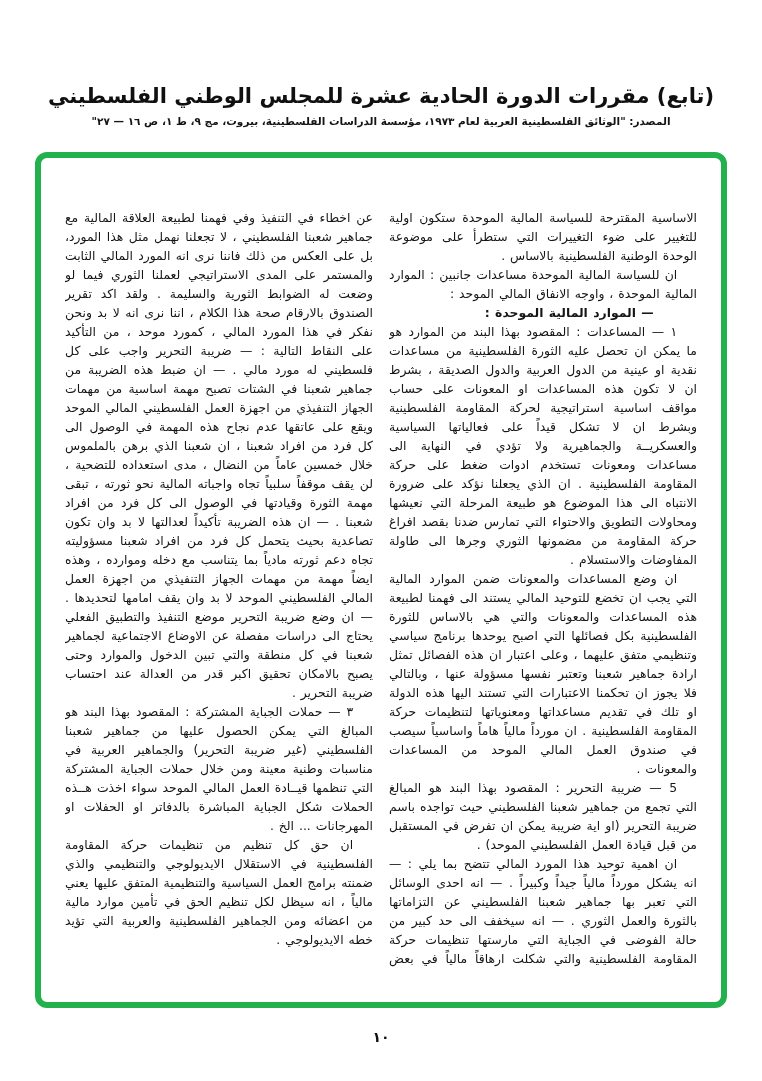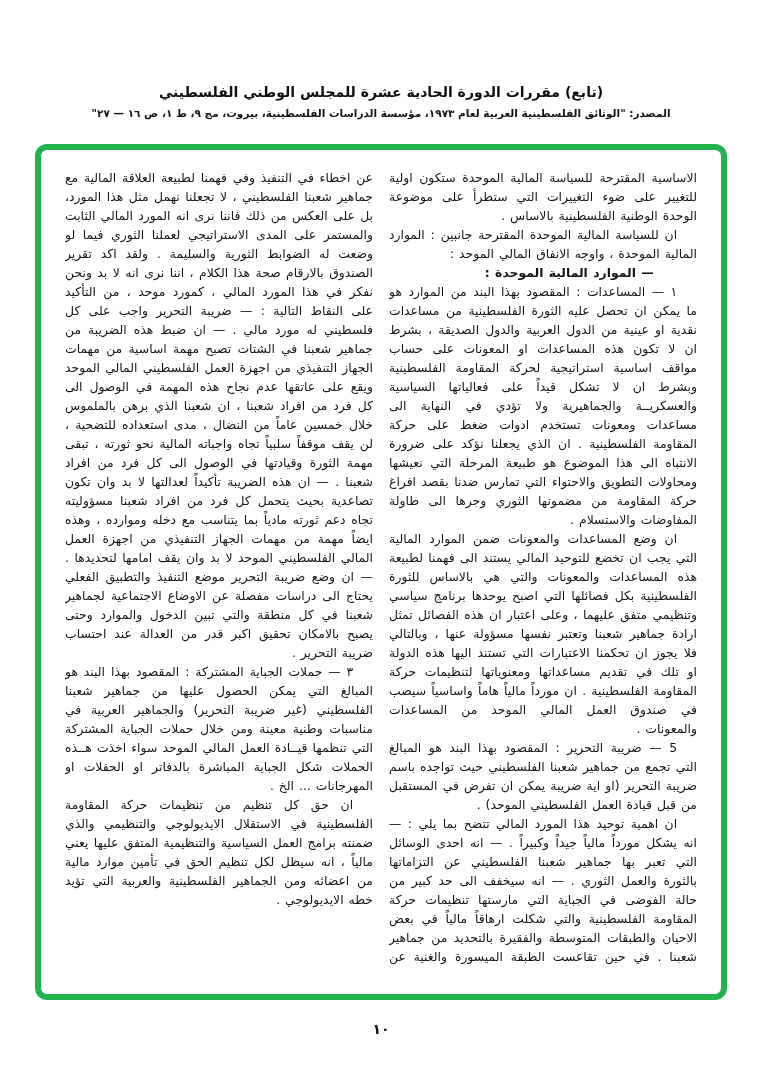--- a/index.html
+++ b/index.html
@@ -15,21 +15,21 @@
   .page {
     width: 762px;
     height: 1081px;
     position: relative;
     direction: rtl;
   }
   .doc-title {
     padding-top: 84px;
     text-align: center;
     font-weight: bold;
-    font-size: 14px;
+    font-size: 21px;
     letter-spacing: 0;
     color: #101010;
   }
   .doc-source {
     margin-top: 7px;
     text-align: center;
     font-weight: bold;
     font-size: 10.5px;
     color: #141414;
   }
@@ -47,20 +47,21 @@
   .columns {
     display: flex;
     flex-direction: row; 
     gap: 16px;
     height: 100%;
   }
   .col {
     flex: 1 1 0;
     min-width: 0;
     overflow: hidden;
+    margin-top: 32px;
   }
   .col p {
     margin: 0;
     text-align: justify;
     text-indent: 1.6em;
     font-size: 12.4px;
     line-height: 19px;
     word-spacing: 1px;
   }
   .col p.flush { text-indent: 0; }
@@ -82,21 +83,21 @@
 <div class="page">
 
   <div class="doc-title">(تابع) مقررات الدورة الحادية عشرة للمجلس الوطني الفلسطيني</div>
 
   <div class="doc-source">المصدر: "الوثائق الفلسطينية العربية لعام ١٩٧٣، مؤسسة الدراسات الفلسطينية، بيروت، مج ٩، ط ١، ص ١٦ — ٢٧"</div>
 
   <div class="green-frame" style="border-color: rgb(34, 177, 76);">
     <div class="columns">
       <div class="col">
           <p class="flush">الاساسية المقترحة للسياسة المالية الموحدة ستكون اولية للتغيير على ضوء التغييرات التي ستطرأ على موضوعة الوحدة الوطنية الفلسطينية بالاساس .</p>
-          <p>ان للسياسة المالية الموحدة المقترحة جانبين : الموارد المالية الموحدة ، واوجه الانفاق المالي الموحد :</p>
+          <p>ان للسياسة المالية الموحدة مساعدات جانبين : الموارد المالية الموحدة ، واوجه الانفاق المالي الموحد :</p>
           <p class="sub-heading">— الموارد المالية الموحدة :</p>
           <p>١ — المساعدات : المقصود بهذا البند من الموارد هو ما يمكن ان تحصل عليه الثورة الفلسطينية من مساعدات نقدية او عينية من الدول العربية والدول الصديقة ، بشرط ان لا تكون هذه المساعدات او المعونات على حساب مواقف اساسية استراتيجية لحركة المقاومة الفلسطينية وبشرط ان لا تشكل قيداً على فعالياتها السياسية والعسكريــة والجماهيرية ولا تؤدي في النهاية الى مساعدات ومعونات تستخدم ادوات ضغط على حركة المقاومة الفلسطينية . ان الذي يجعلنا نؤكد على ضرورة الانتباه الى هذا الموضوع هو طبيعة المرحلة التي نعيشها ومحاولات التطويق والاحتواء التي تمارس ضدنا بقصد افراغ حركة المقاومة من مضمونها الثوري وجرها الى طاولة المفاوضات والاستسلام .</p>
           <p>ان وضع المساعدات والمعونات ضمن الموارد المالية التي يجب ان تخضع للتوحيد المالي يستند الى فهمنا لطبيعة هذه المساعدات والمعونات والتي هي بالاساس للثورة الفلسطينية بكل فصائلها التي اصبح يوحدها برنامج سياسي وتنظيمي متفق عليهما ، وعلى اعتبار ان هذه الفصائل تمثل ارادة جماهير شعبنا وتعتبر نفسها مسؤولة عنها ، وبالتالي فلا يجوز ان تحكمنا الاعتبارات التي تستند اليها هذه الدولة او تلك في تقديم مساعداتها ومعنوياتها لتنظيمات حركة المقاومة الفلسطينية . ان مورداً مالياً هاماً واساسياً سيصب في صندوق العمل المالي الموحد من المساعدات والمعونات .</p>
           <p>5 — ضريبة التحرير : المقصود بهذا البند هو المبالغ التي تجمع من جماهير شعبنا الفلسطيني حيث تواجده باسم ضريبة التحرير (او اية ضريبة يمكن ان تفرض في المستقبل من قبل قيادة العمل الفلسطيني الموحد) .</p>
           <p>ان اهمية توحيد هذا المورد المالي تتضح بما يلي : — انه يشكل مورداً مالياً جيداً وكبيراً . — انه احدى الوسائل التي تعبر بها جماهير شعبنا الفلسطيني عن التزاماتها بالثورة والعمل الثوري . — انه سيخفف الى حد كبير من حالة الفوضى في الجباية التي مارستها تنظيمات حركة المقاومة الفلسطينية والتي شكلت ارهاقاً مالياً في بعض الاحيان والطبقات المتوسطة والفقيرة بالتحديد من جماهير شعبنا . في حين تقاعست الطبقة الميسورة والغنية عن الاسهام في دعمها المالي على الاقل .</p>
         </div>
       <div class="col">
           <p class="flush">عن اخطاء في التنفيذ وفي فهمنا لطبيعة العلاقة المالية مع جماهير شعبنا الفلسطيني ، لا تجعلنا نهمل مثل هذا المورد، بل على العكس من ذلك فاننا نرى انه المورد المالي الثابت والمستمر على المدى الاستراتيجي لعملنا الثوري فيما لو وضعت له الضوابط الثورية والسليمة . ولقد اكد تقرير الصندوق بالارقام صحة هذا الكلام ، اننا نرى انه لا بد ونحن نفكر في هذا المورد المالي ، كمورد موحد ، من التأكيد على النقاط التالية : — ضريبة التحرير واجب على كل فلسطيني له مورد مالي . — ان ضبط هذه الضريبة من جماهير شعبنا في الشتات تصبح مهمة اساسية من مهمات الجهاز التنفيذي من اجهزة العمل الفلسطيني المالي الموحد ويقع على عاتقها عدم نجاح هذه المهمة في الوصول الى كل فرد من افراد شعبنا ، ان شعبنا الذي برهن بالملموس خلال خمسين عاماً من النضال ، مدى استعداده للتضحية ، لن يقف موقفاً سلبياً تجاه واجباته المالية نحو ثورته ، تبقى مهمة الثورة وقيادتها في الوصول الى كل فرد من افراد شعبنا . — ان هذه الضريبة تأكيداً لعدالتها لا بد وان تكون تصاعدية بحيث يتحمل كل فرد من افراد شعبنا مسؤوليته تجاه دعم ثورته مادياً بما يتناسب مع دخله وموارده ، وهذه ايضاً مهمة من مهمات الجهاز التنفيذي من اجهزة العمل المالي الفلسطيني الموحد لا بد وان يقف امامها لتحديدها . — ان وضع ضريبة التحرير موضع التنفيذ والتطبيق الفعلي يحتاج الى دراسات مفصلة عن الاوضاع الاجتماعية لجماهير شعبنا في كل منطقة والتي تبين الدخول والموارد وحتى يصبح بالامكان تحقيق اكبر قدر من العدالة عند احتساب ضريبة التحرير .</p>
           <p>٣ — حملات الجباية المشتركة : المقصود بهذا البند هو المبالغ التي يمكن الحصول عليها من جماهير شعبنا الفلسطيني (غير ضريبة التحرير) والجماهير العربية في مناسبات وطنية معينة ومن خلال حملات الجباية المشتركة التي تنظمها قيــادة العمل المالي الموحد سواء اخذت هــذه الحملات شكل الجباية المباشرة بالدفاتر او الحفلات او المهرجانات ... الخ .</p>
           <p>ان حق كل تنظيم من تنظيمات حركة المقاومة الفلسطينية في الاستقلال الايديولوجي والتنظيمي والذي ضمنته برامج العمل السياسية والتنظيمية المتفق عليها يعني مالياً ، انه سيظل لكل تنظيم الحق في تأمين موارد مالية من اعضائه ومن الجماهير الفلسطينية والعربية التي تؤيد خطه الايديولوجي .</p>

